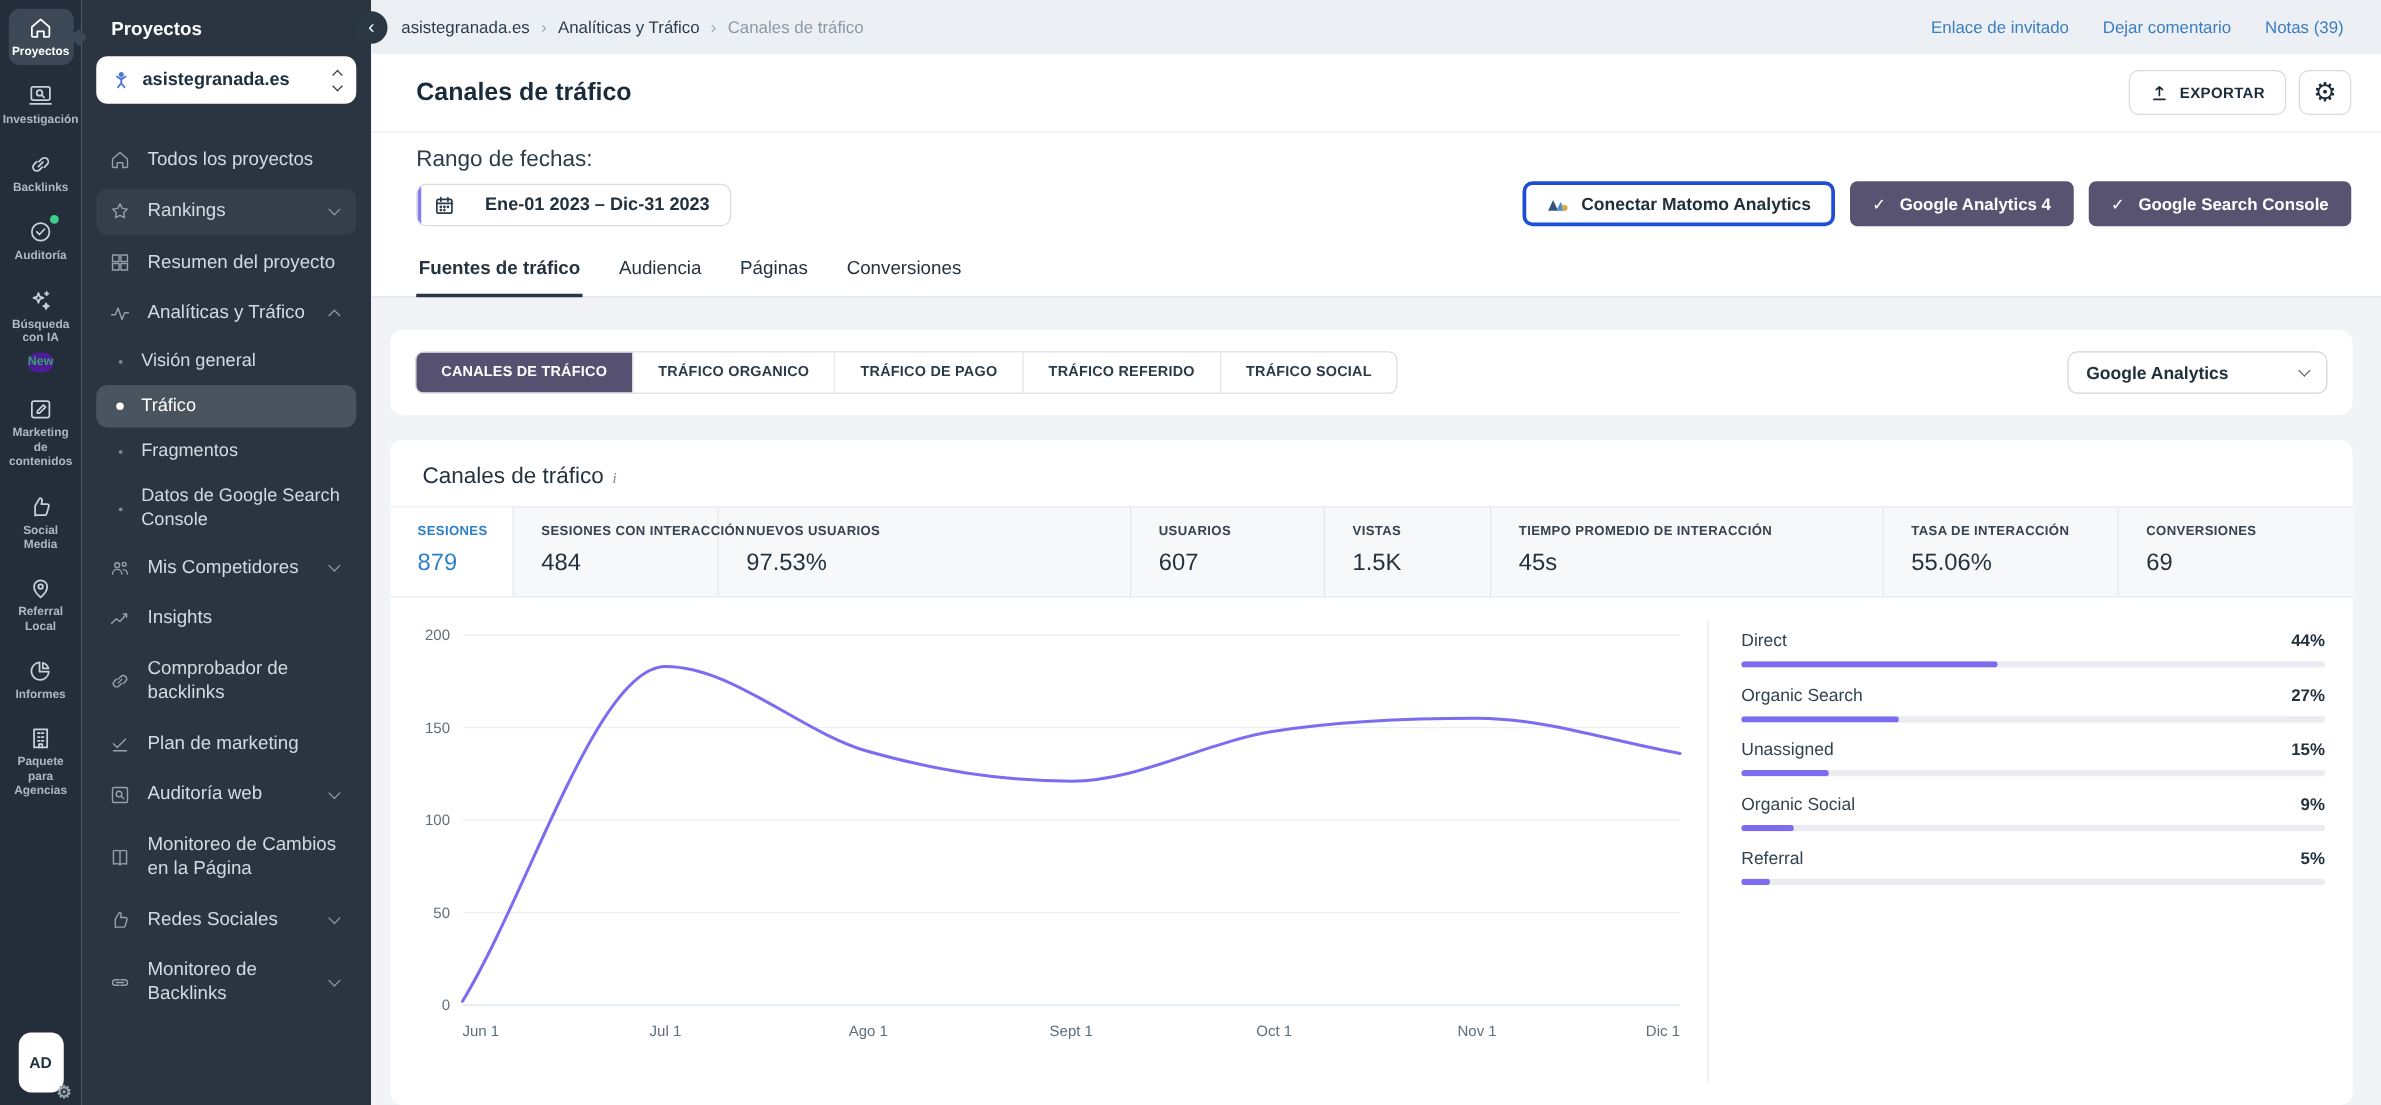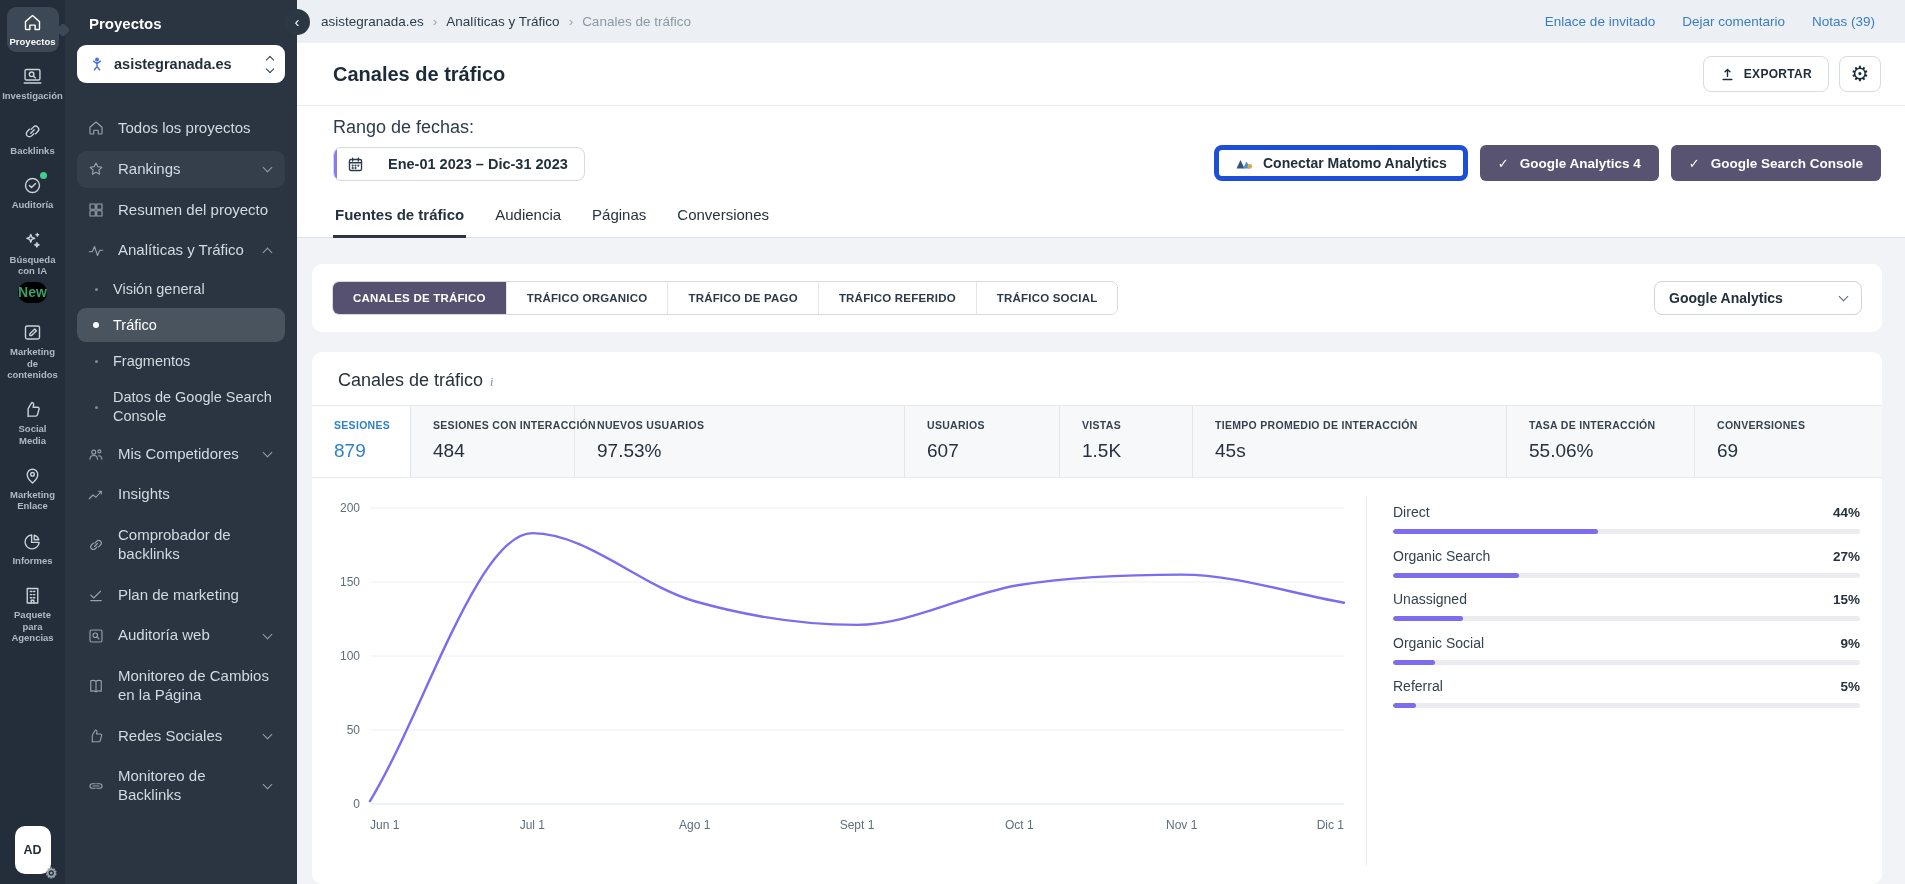--- a/index.html
+++ b/index.html
@@ -9,21 +9,21 @@
 
   
   .rail { width:65px; background:#232e3a; display:flex; flex-direction:column; align-items:center; padding:7px 0 10px; gap:9px; flex-shrink:0; }
   .rail-item { width:58px; display:flex; flex-direction:column; align-items:center; gap:3px; padding:5px 2px; color:#aeb9c4; font-size:9.5px; font-weight:700; text-align:center; line-height:1.2; cursor:pointer; position:relative; border-radius:9px; }
   .rail-item.active { background:#3c4855; color:#fff; width:52px; }
   .rail-item.active::after { content:""; position:absolute; right:-9px; top:50%; margin-top:-5px; width:10px; height:10px; background:#3c4855; transform:rotate(45deg); border-radius:2px; }
   .ric { width:21px; height:21px; fill:none; stroke:#c9d1d9; stroke-width:1.6; stroke-linecap:round; stroke-linejoin:round; }
   .rail-item.active .ric { stroke:#fff; }
   .ric-wrap { position:relative; display:flex; }
   .gdot { position:absolute; right:-4px; top:-3px; width:7px; height:7px; border-radius:50%; background:#3ed08c; }
-  .new-badge { margin-top:3px; background:#000000; color:#35a06a; border-radius:10px; padding:2px 0; font-size:14px; font-weight:700; }
+  .new-badge { margin-top:3px; background:#4c1d95; color:#35a06a; border-radius:10px; padding:2px 0; font-size:10px; font-weight:700; }
   .avatar { margin-top:auto; position:relative; width:36px; height:48px; background:#fff; border-radius:10px; display:flex; align-items:center; justify-content:center; font-size:12.5px; font-weight:700; color:#24313d; cursor:pointer; }
   .av-gear { position:absolute; right:-7px; bottom:-7px; font-size:14px; color:#97a2ad; }
 
   
   .sidebar { width:232px; background:#2a3541; flex-shrink:0; padding:13px 12px 10px; display:flex; flex-direction:column; overflow:hidden; }
   .sb-title { color:#fff; font-size:15px; font-weight:700; margin:2px 0 13px 12px; }
   .proj-select { background:#fff; border-radius:9px; height:38px; display:flex; align-items:center; gap:9px; padding:0 12px; cursor:pointer; }
   .proj-name { font-size:14.5px; font-weight:700; color:#22303c; }
   .sorter { margin-left:auto; display:flex; flex-direction:column; gap:3px; }
   .sorter i { width:6px; height:6px; border-right:1.7px solid #2b3a49; border-bottom:1.7px solid #2b3a49; }
@@ -56,21 +56,21 @@
   .page-title { font-size:20px; font-weight:700; color:#1c2b39; }
   .hdr-actions { margin-left:auto; display:flex; gap:10px; align-items:center; }
   .btn-outline { height:36px; background:#fff; border:1px solid #d5dbe1; border-radius:8px; display:flex; align-items:center; gap:9px; padding:0 16px; font-family:inherit; font-size:12px; font-weight:700; letter-spacing:.3px; color:#1c2b39; cursor:pointer; }
   .gear-btn { width:42px; height:36px; background:#fff; border:1px solid #d5dbe1; border-radius:8px; font-size:21px; color:#1c2b39; display:flex; align-items:center; justify-content:center; cursor:pointer; padding:0; }
 
   .filter-row { display:flex; align-items:flex-end; padding:11px 24px 16px 36px; flex-shrink:0; }
   .date-label { font-size:18px; color:#2c3c4b; margin-bottom:9px; }
   .date-btn { position:relative; height:34px; background:#fff; border:1px solid #d5dbe1; border-radius:8px; display:flex; align-items:center; gap:24px; padding:0 16px 0 13px; font-family:inherit; font-size:14.5px; font-weight:600; color:#22303c; cursor:pointer; overflow:hidden; }
   .date-btn::before { content:""; position:absolute; left:0; top:0; bottom:0; width:3px; background:#8b7bf2; }
   .filter-right { margin-left:auto; display:flex; gap:12px; }
-  .btn-matomo { height:36px; background:#fff; border:5px solid #1d4ed8; border-radius:8px; display:flex; align-items:center; gap:10px; padding:0 16px; font-family:inherit; font-size:14px; font-weight:600; color:#22303c; cursor:pointer; }
+  .btn-matomo { height:36px; background:#fff; border:3px solid #1d4ed8; border-radius:8px; display:flex; align-items:center; gap:10px; padding:0 16px; font-family:inherit; font-size:14px; font-weight:600; color:#22303c; cursor:pointer; }
   .btn-dark { height:36px; background:#575371; border:none; border-radius:6px; display:flex; align-items:center; gap:11px; padding:0 18px; font-family:inherit; font-size:13.5px; font-weight:700; color:#fff; cursor:pointer; }
   .btn-dark .ck { font-size:13px; font-weight:400; }
 
   .tabs { display:flex; gap:27px; padding:0 36px; border-bottom:1px solid #dbe0e5; flex-shrink:0; }
   .tab { padding:9px 2px 12px; font-size:15px; color:#26323e; border-bottom:3px solid transparent; margin-bottom:-1px; cursor:pointer; }
   .tab.active { font-weight:700; border-bottom-color:#2b3743; }
 
   .content { flex:1; background:#f1f3f6; padding:26px 23px 0 15px; display:flex; flex-direction:column; gap:20px; min-height:0; }
   .card { background:#fff; border-radius:10px; }
   .seg-card { padding:17px 20px; display:flex; align-items:center; flex-shrink:0; }
@@ -177,21 +177,21 @@
         </span>
       <span>Social Media</span>
     </div>
     <div class="rail-item">
       <span class="ric-wrap">
           <svg class="ric" viewBox="0 0 24 24">
             <path d="M12 20.5s-6-5-6-9.7A6 6 0 1 1 18 10.8c0 4.7-6 9.7-6 9.7z"></path>
             <circle cx="12" cy="10.6" r="2.1"></circle>
           </svg>
         </span>
-      <span>Marketing Enlace</span>
+      <span>Referral Local</span>
     </div>
     <div class="rail-item">
       <span class="ric-wrap">
           <svg class="ric" viewBox="0 0 24 24">
             <path d="M19.5 13A8 8 0 1 1 11 4.5V13z"></path>
             <path d="M14 4.8A8 8 0 0 1 19.2 10H14z"></path>
           </svg>
         </span>
       <span>Informes</span>
     </div>

